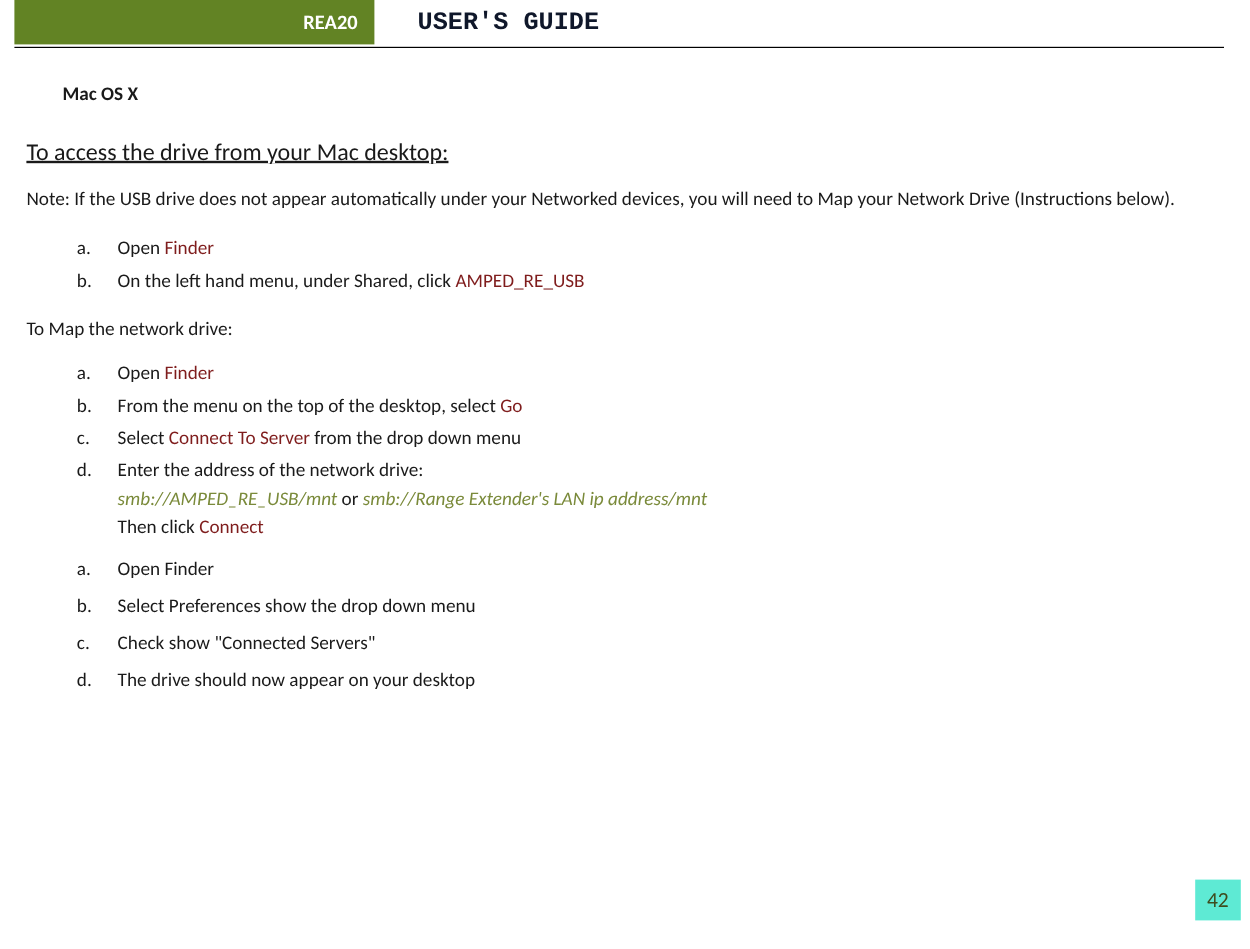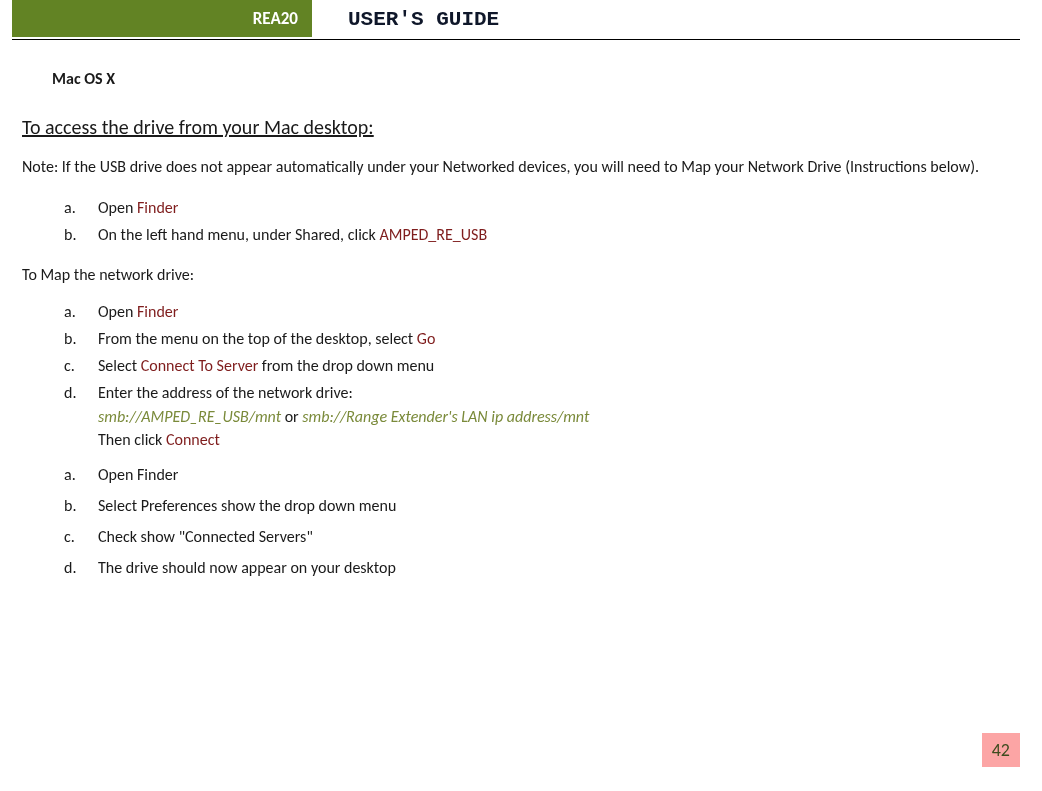--- a/index.html
+++ b/index.html
@@ -92,23 +92,23 @@
       font-style: italic;
     }
     .follow-block {
       margin-top: 6px;
     }
     .follow-intro {
       margin-bottom: 6px;
     }
     .page-number {
       position: absolute;
-      right: 22px;
+      right: 8px;
       bottom: 24px;
-      background: #fca5a5;
+      background: #5eead4;
       color: #3e4c1f;
       font-size: 18px;
       padding: 6px 10px;
       min-width: 36px;
     }
   </style>
 </head>
 <body>
 
 <div class="header">

